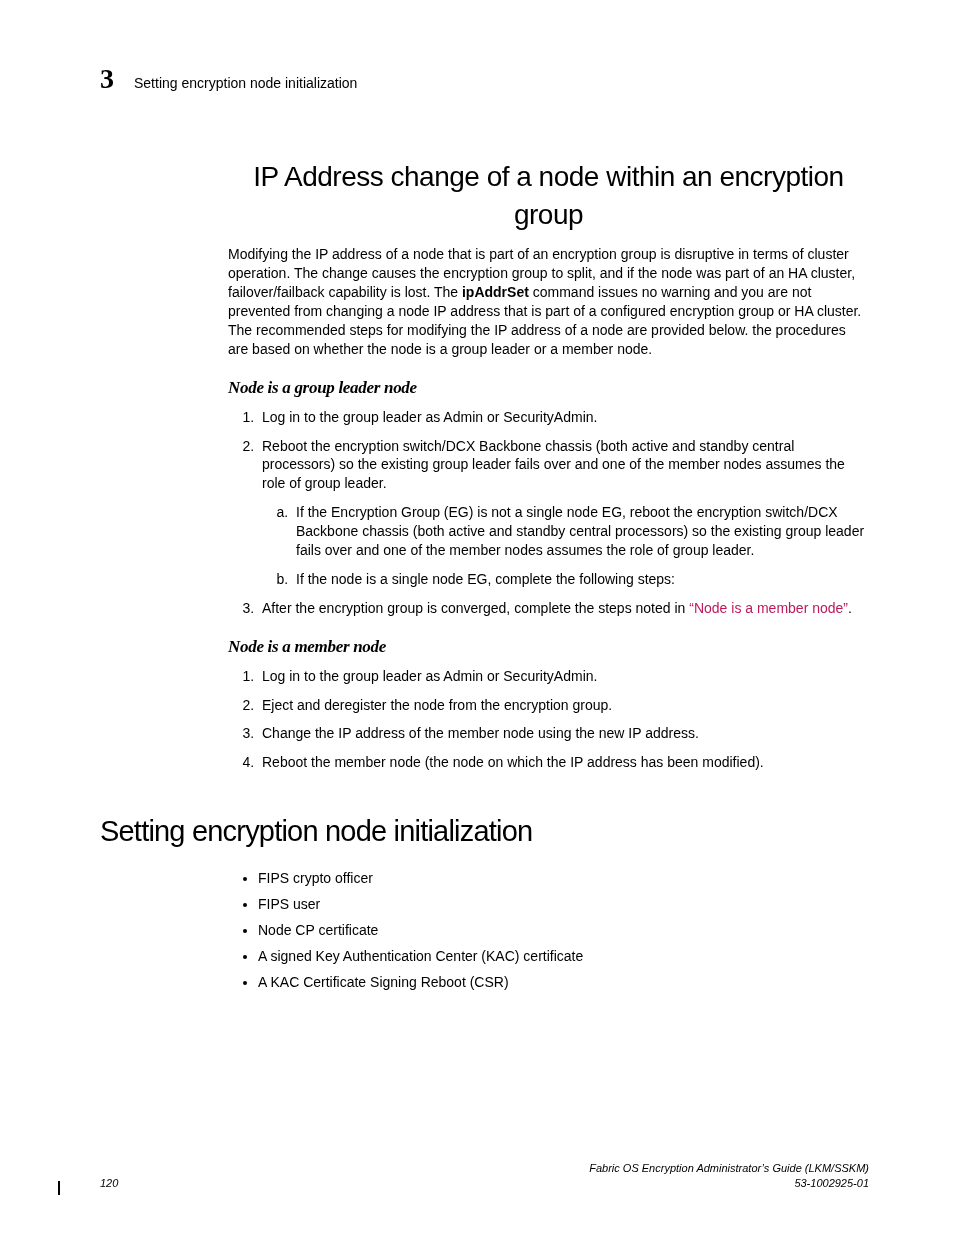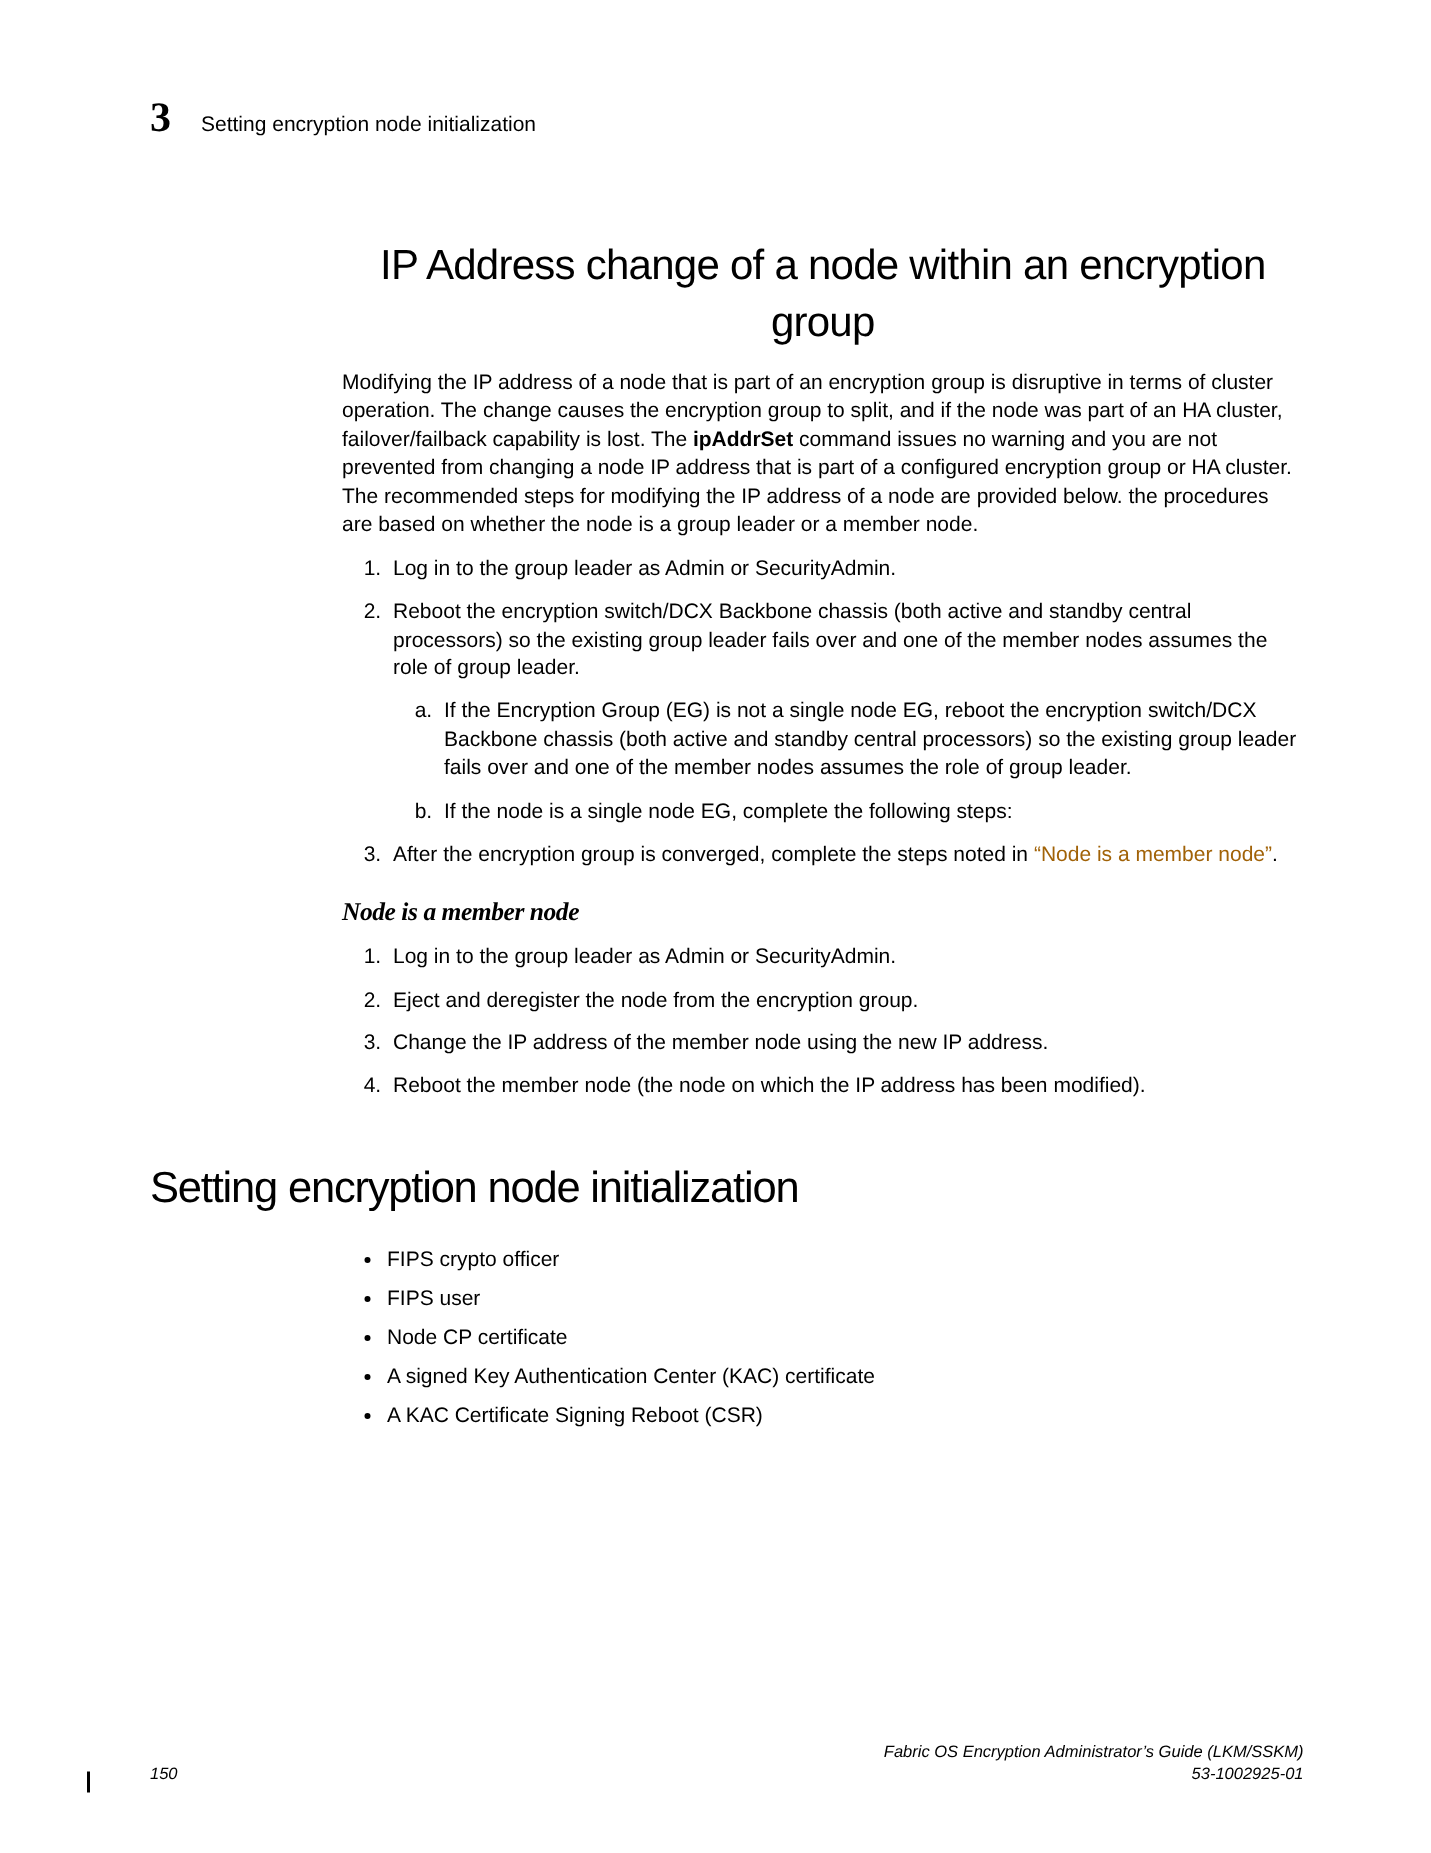--- a/index.html
+++ b/index.html
@@ -50,21 +50,21 @@
     letter-spacing: -0.3px;
   }
   p { margin: 0 0 10px 0; }
   .bold { font-weight: bold; }
   ol { margin: 0 0 10px 0; padding-left: 30px; }
   ol > li { padding-left: 4px; margin-bottom: 10px; }
   ol.alpha { list-style-type: lower-alpha; }
   ol.dec { list-style-type: decimal; }
   ul.bul { list-style-type: disc; margin: 0 0 10px 0; padding-left: 30px; }
   ul.bul > li { margin-bottom: 7px; }
-  a.link, .link { color: #a16207; text-decoration: none; }
+  a.link, .link { color: #be185d; text-decoration: none; }
   .footer {
     position: absolute;
     bottom: 44px;
     left: 100px;
     right: 85px;
     display: flex;
     align-items: flex-end;
     font-style: italic;
     font-size: 11px;
   }
@@ -86,20 +86,21 @@
   <div class="chapnum">3</div>
   <div class="chaptext">Setting encryption node initialization</div>
 </div>
 
 <div class="content">
   <h2 class="sect">IP Address change of a node within an encryption group</h2>
   <p>
     <span>Modifying the IP address of a node that is part of an encryption group is disruptive in terms of cluster operation. The change causes the encryption group to split, and if the node was part of an HA cluster, failover/failback capability is lost. The </span><span class="bold">ipAddrSet</span><span> command issues no warning and you are not prevented from changing a node IP address that is part of a configured encryption group or HA cluster. The recommended steps for modifying the IP address of a node are provided below. the procedures are based on whether the node is a group leader or a member node.</span>
   </p>
 
+  <h3 class="sub">Node is a group leader node</h3>
   <ol class="dec">
     <li><span>Log in to the group leader as Admin or SecurityAdmin.</span></li>
     <li>
       <span>Reboot the encryption switch/DCX Backbone chassis (both active and standby central processors) so the existing group leader fails over and one of the member nodes assumes the role of group leader.</span>
       <ol class="alpha" style="margin-top:10px;">
         <li><span>If the Encryption Group (EG) is not a single node EG, reboot the encryption switch/DCX Backbone chassis (both active and standby central processors) so the existing group leader fails over and one of the member nodes assumes the role of group leader.</span></li>
         <li>
           <span>If the node is a single node EG, complete the following steps:</span>
         </li>
       </ol>
@@ -124,19 +125,19 @@
   <ul class="bul">
     <li><span>FIPS crypto officer</span></li>
     <li><span>FIPS user</span></li>
     <li><span>Node CP certificate</span></li>
     <li><span>A signed Key Authentication Center (KAC) certificate</span></li>
     <li><span>A KAC Certificate Signing Reboot (CSR)</span></li>
   </ul>
 </div>
 
 <div class="footer">
-  <div class="pg">150</div>
+  <div class="pg">120</div>
   <div class="rt">
     <div>Fabric OS Encryption Administrator’s Guide  (LKM/SSKM)</div>
     <div>53-1002925-01</div>
   </div>
 </div>
 <div class="changebar"></div>
 
 </body></html>

